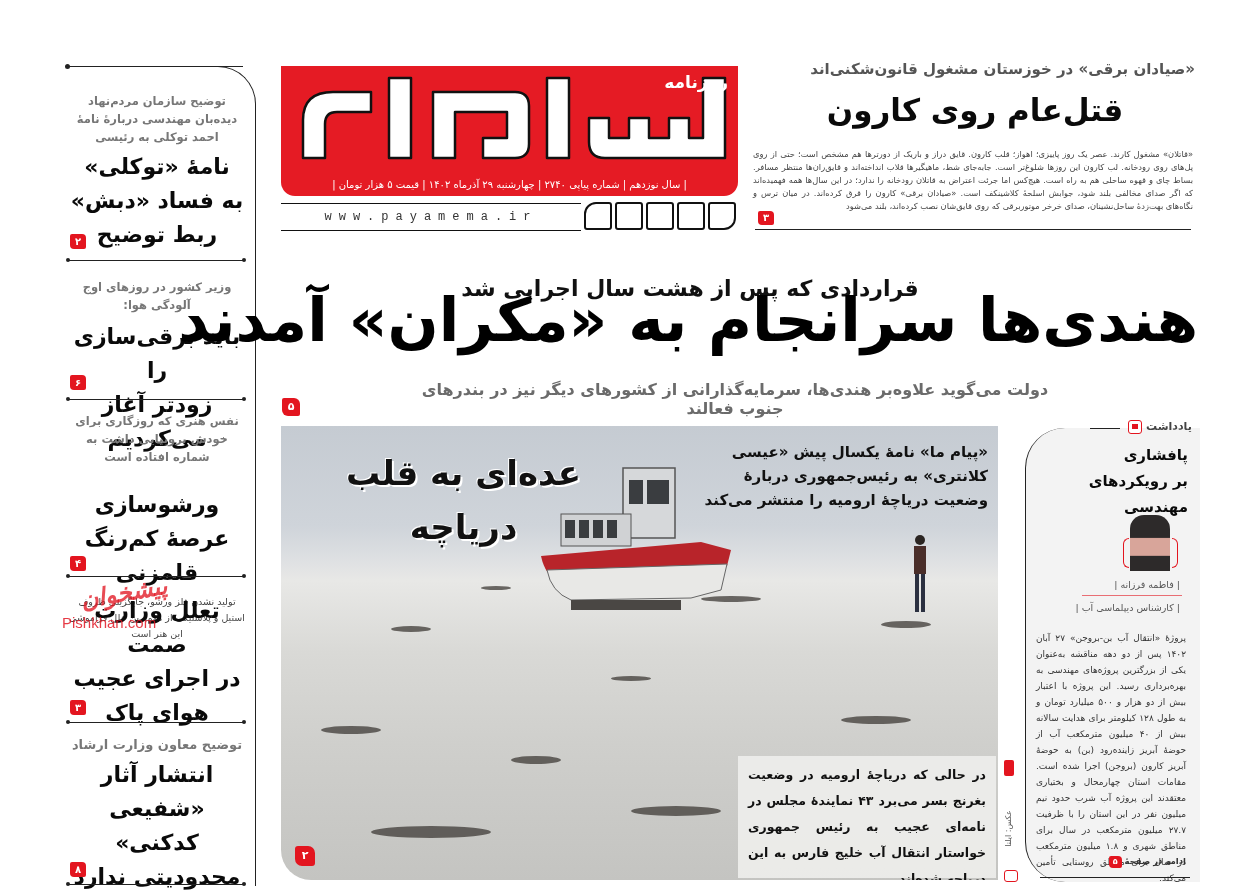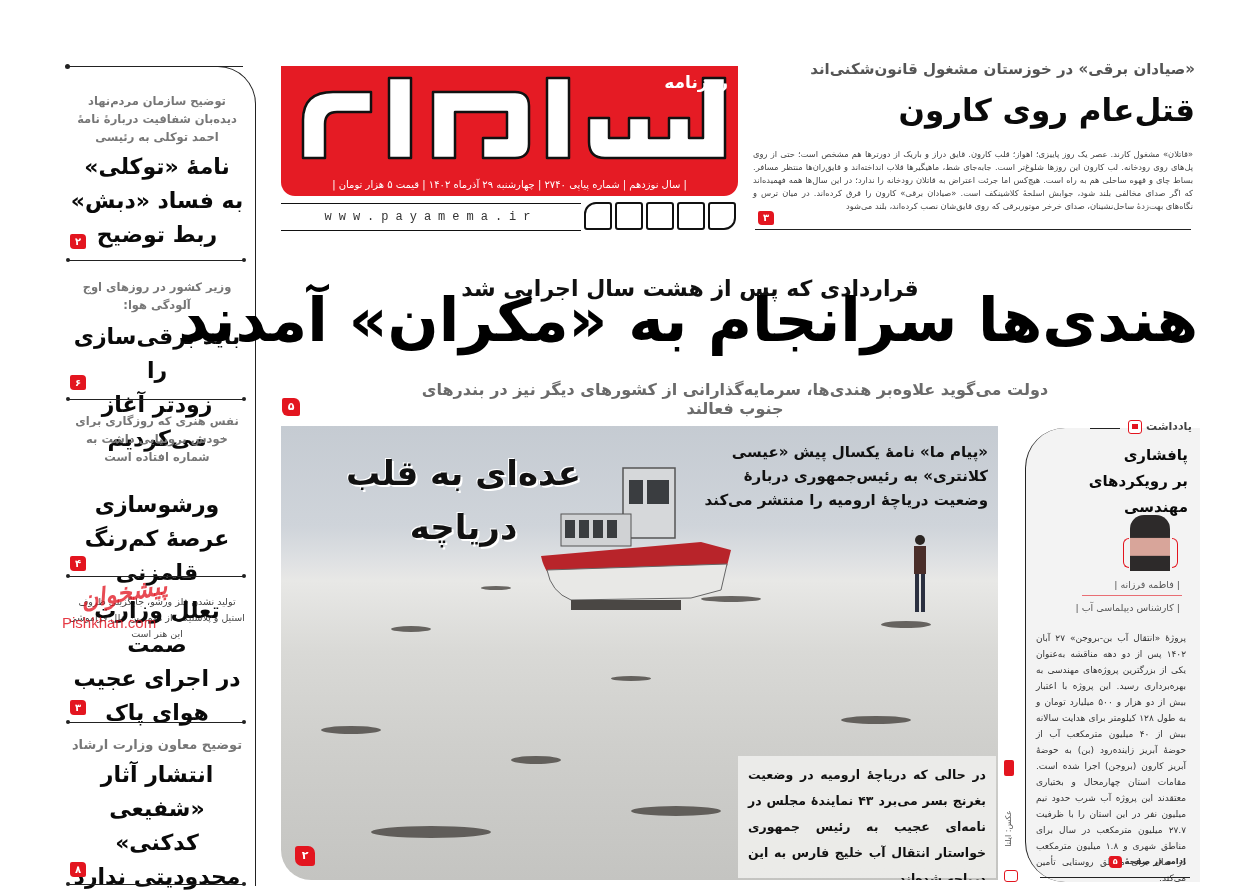--- a/index.html
+++ b/index.html
@@ -37,21 +37,21 @@
 
   .url-bar { left: 281px; top: 203px; width: 300px; height: 28px; border-top: 1px solid #111; border-bottom: 1px solid #111; }
   .url-text { direction: ltr; font-family: "Liberation Mono", monospace; font-size: 12px; letter-spacing: 7px; color: #333; text-align: center; line-height: 26px; }
   .logo-boxes { left: 584px; top: 202px; width: 154px; height: 30px; display: flex; gap: 3px; direction: ltr; }
   .logo-box { width: 28px; height: 28px; border: 2px solid #111; border-radius: 3px; }
   .logo-box.r1 { border-radius: 12px 3px 3px 3px; }
   .logo-box.r5 { border-radius: 3px 3px 12px 3px; }
 
   
   .tr-kicker { left: 755px; top: 60px; width: 440px; font-size: 15px; font-weight: bold; color: #555; text-align: right; }
-  .tr-title { left: 755px; top: 92px; width: 440px; font-size: 31px; font-weight: bold; color: #0a0a0a; text-align: right; letter-spacing: -0.5px; }
+  .tr-title { left: 755px; top: 92px; width: 440px; font-size: 31px; font-weight: bold; color: #0a0a0a; text-align: center; letter-spacing: -0.5px; }
   .tr-body { left: 753px; top: 148px; width: 440px; font-size: 8.3px; line-height: 13px; color: #444; text-align: justify; }
   .tr-page { left: 758px; top: 211px; width: 16px; height: 14px; background: #e3151f; color: #fff; font-size: 10px; line-height: 14px; text-align: center; font-weight: bold; border-radius: 2px 4px 2px 4px; }
   .tr-rule { left: 755px; top: 229px; width: 436px; height: 1px; background: #222; }
 
   
   .main-kicker { left: 280px; top: 240px; width: 640px; text-align: center; font-size: 22px; font-weight: bold; color: #111; margin-top: 36px; }
   .main-title { left: 278px; top: 282px; width: 920px; text-align: center; font-size: 60px; font-weight: bold; color: #000; letter-spacing: -2px; line-height: 76px; white-space: nowrap; }
   .main-deck { left: 420px; top: 380px; width: 630px; text-align: center; font-size: 16px; font-weight: bold; color: #6b6b6b; }
   .main-page { left: 282px; top: 398px; width: 18px; height: 18px; background: #e3151f; color: #fff; font-size: 11px; line-height: 18px; text-align: center; font-weight: bold; border-radius: 2px 6px 2px 6px; }
 
@@ -91,21 +91,21 @@
 </style>
 </head>
 <body>
 
 <div class="abs side-col">
   <div class="side-frame-top"></div>
   <div class="side-frame-curve"></div>
   <div class="side-frame-right"></div>
 
   <div class="side-story" style="top:26px;">
-    <div class="side-kicker">توضیح سازمان مردم‌نهاد دیده‌بان شفافیت دربارهٔ نامهٔ احمد توکلی به رئیسی</div>
+    <div class="side-kicker">توضیح سازمان مردم‌نهاد دیده‌بان مهندسی دربارهٔ نامهٔ احمد توکلی به رئیسی</div>
     <div class="side-title" style="margin-top:4px;">
       <div>نامهٔ «توکلی»</div>
       <div>به فساد «دبش»</div>
       <div>ربط توضیح</div>
     </div>
   </div>
   <div class="side-page" style="top:168px;">۲</div>
   <div class="side-rule" style="top:194px;"></div>
 
   <div class="side-story" style="top:212px;">

